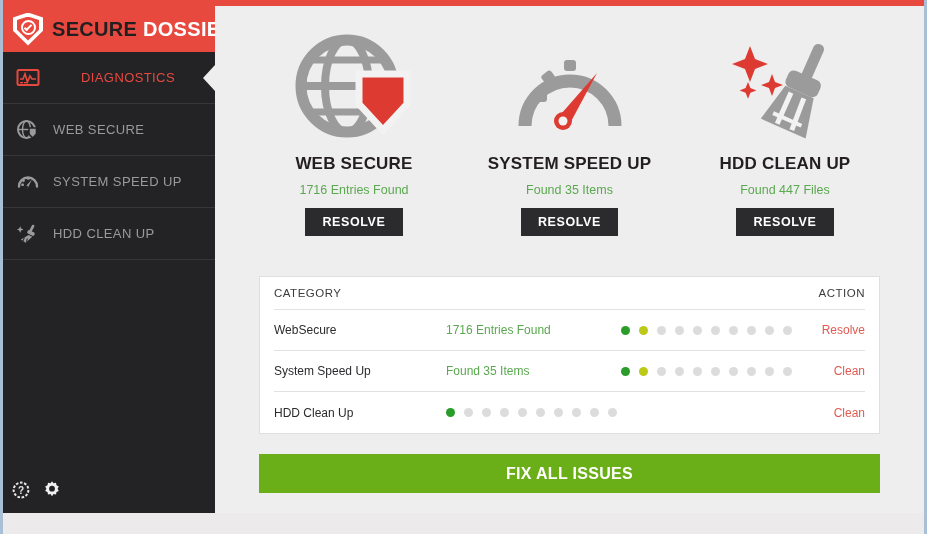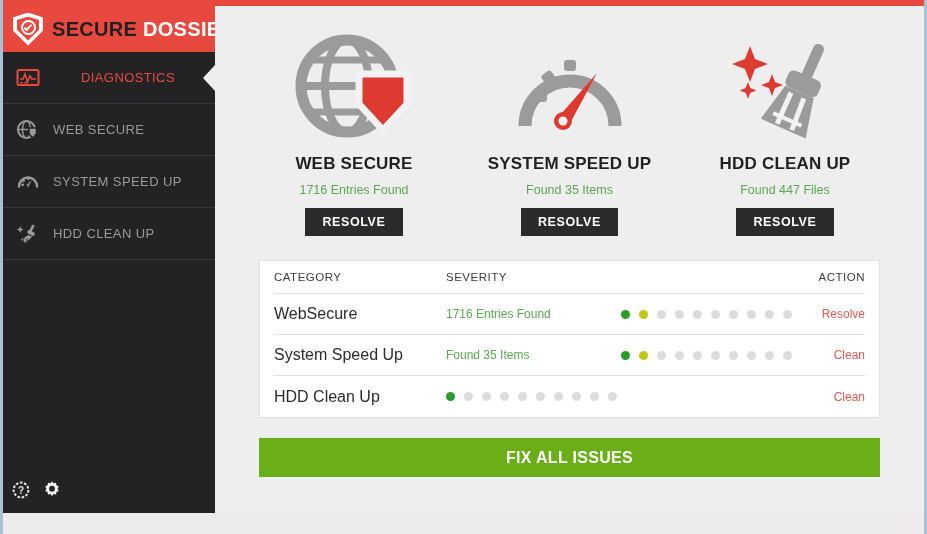--- a/index.html
+++ b/index.html
@@ -237,21 +237,21 @@
     font-weight: bold;
     letter-spacing: .6px;
     padding: 7px 17px;
     border: none;
     cursor: pointer;
     font-family: "Liberation Sans", sans-serif;
   }
 
   
   .table-card {
-    margin-top: 24px;
+    margin-top: 40px;
     background: #ffffff;
     border: 1px solid #e0dfdf;
     padding: 0 14px;
   }
   .trow {
     display: flex;
     align-items: center;
     height: 41px;
     border-bottom: 1px solid #e3e2e2;
   }
@@ -263,21 +263,21 @@
   .c-res   { width: 175px; flex: 0 0 auto; }
   .c-sev   { width: 190px; flex: 0 0 auto; }
   .c-act   { flex: 1 1 auto; text-align: right; }
 
   .th {
     font-size: 11.5px;
     color: #3b3b3d;
     letter-spacing: .5px;
   }
   .td-cat {
-    font-size: 16px;
+    font-size: 12px;
     color: #2b2b2e;
   }
   .td-res {
     font-size: 12px;
     color: #5aa84f;
   }
   .td-act {
     font-size: 12px;
     color: #e05a52;
     cursor: pointer;
@@ -465,21 +465,20 @@
           <div class="card-sub">Found 447 Files</div>
           <button class="card-btn">RESOLVE</button>
         </div>
 
       </div>
 
       <div class="table-card">
 
         <div class="trow head">
           <div class="c-cat th">CATEGORY</div>
-          <div class="c-sev th">SEVERITY</div>
           <div class="c-act th">ACTION</div>
         </div>
 
         <div class="trow">
           <div class="c-cat td-cat">WebSecure</div>
           <div class="c-res td-res">1716 Entries Found</div>
           <div class="c-sev">
             <div class="dots">
               <span class="dot g1"></span>
               <span class="dot g2"></span>

